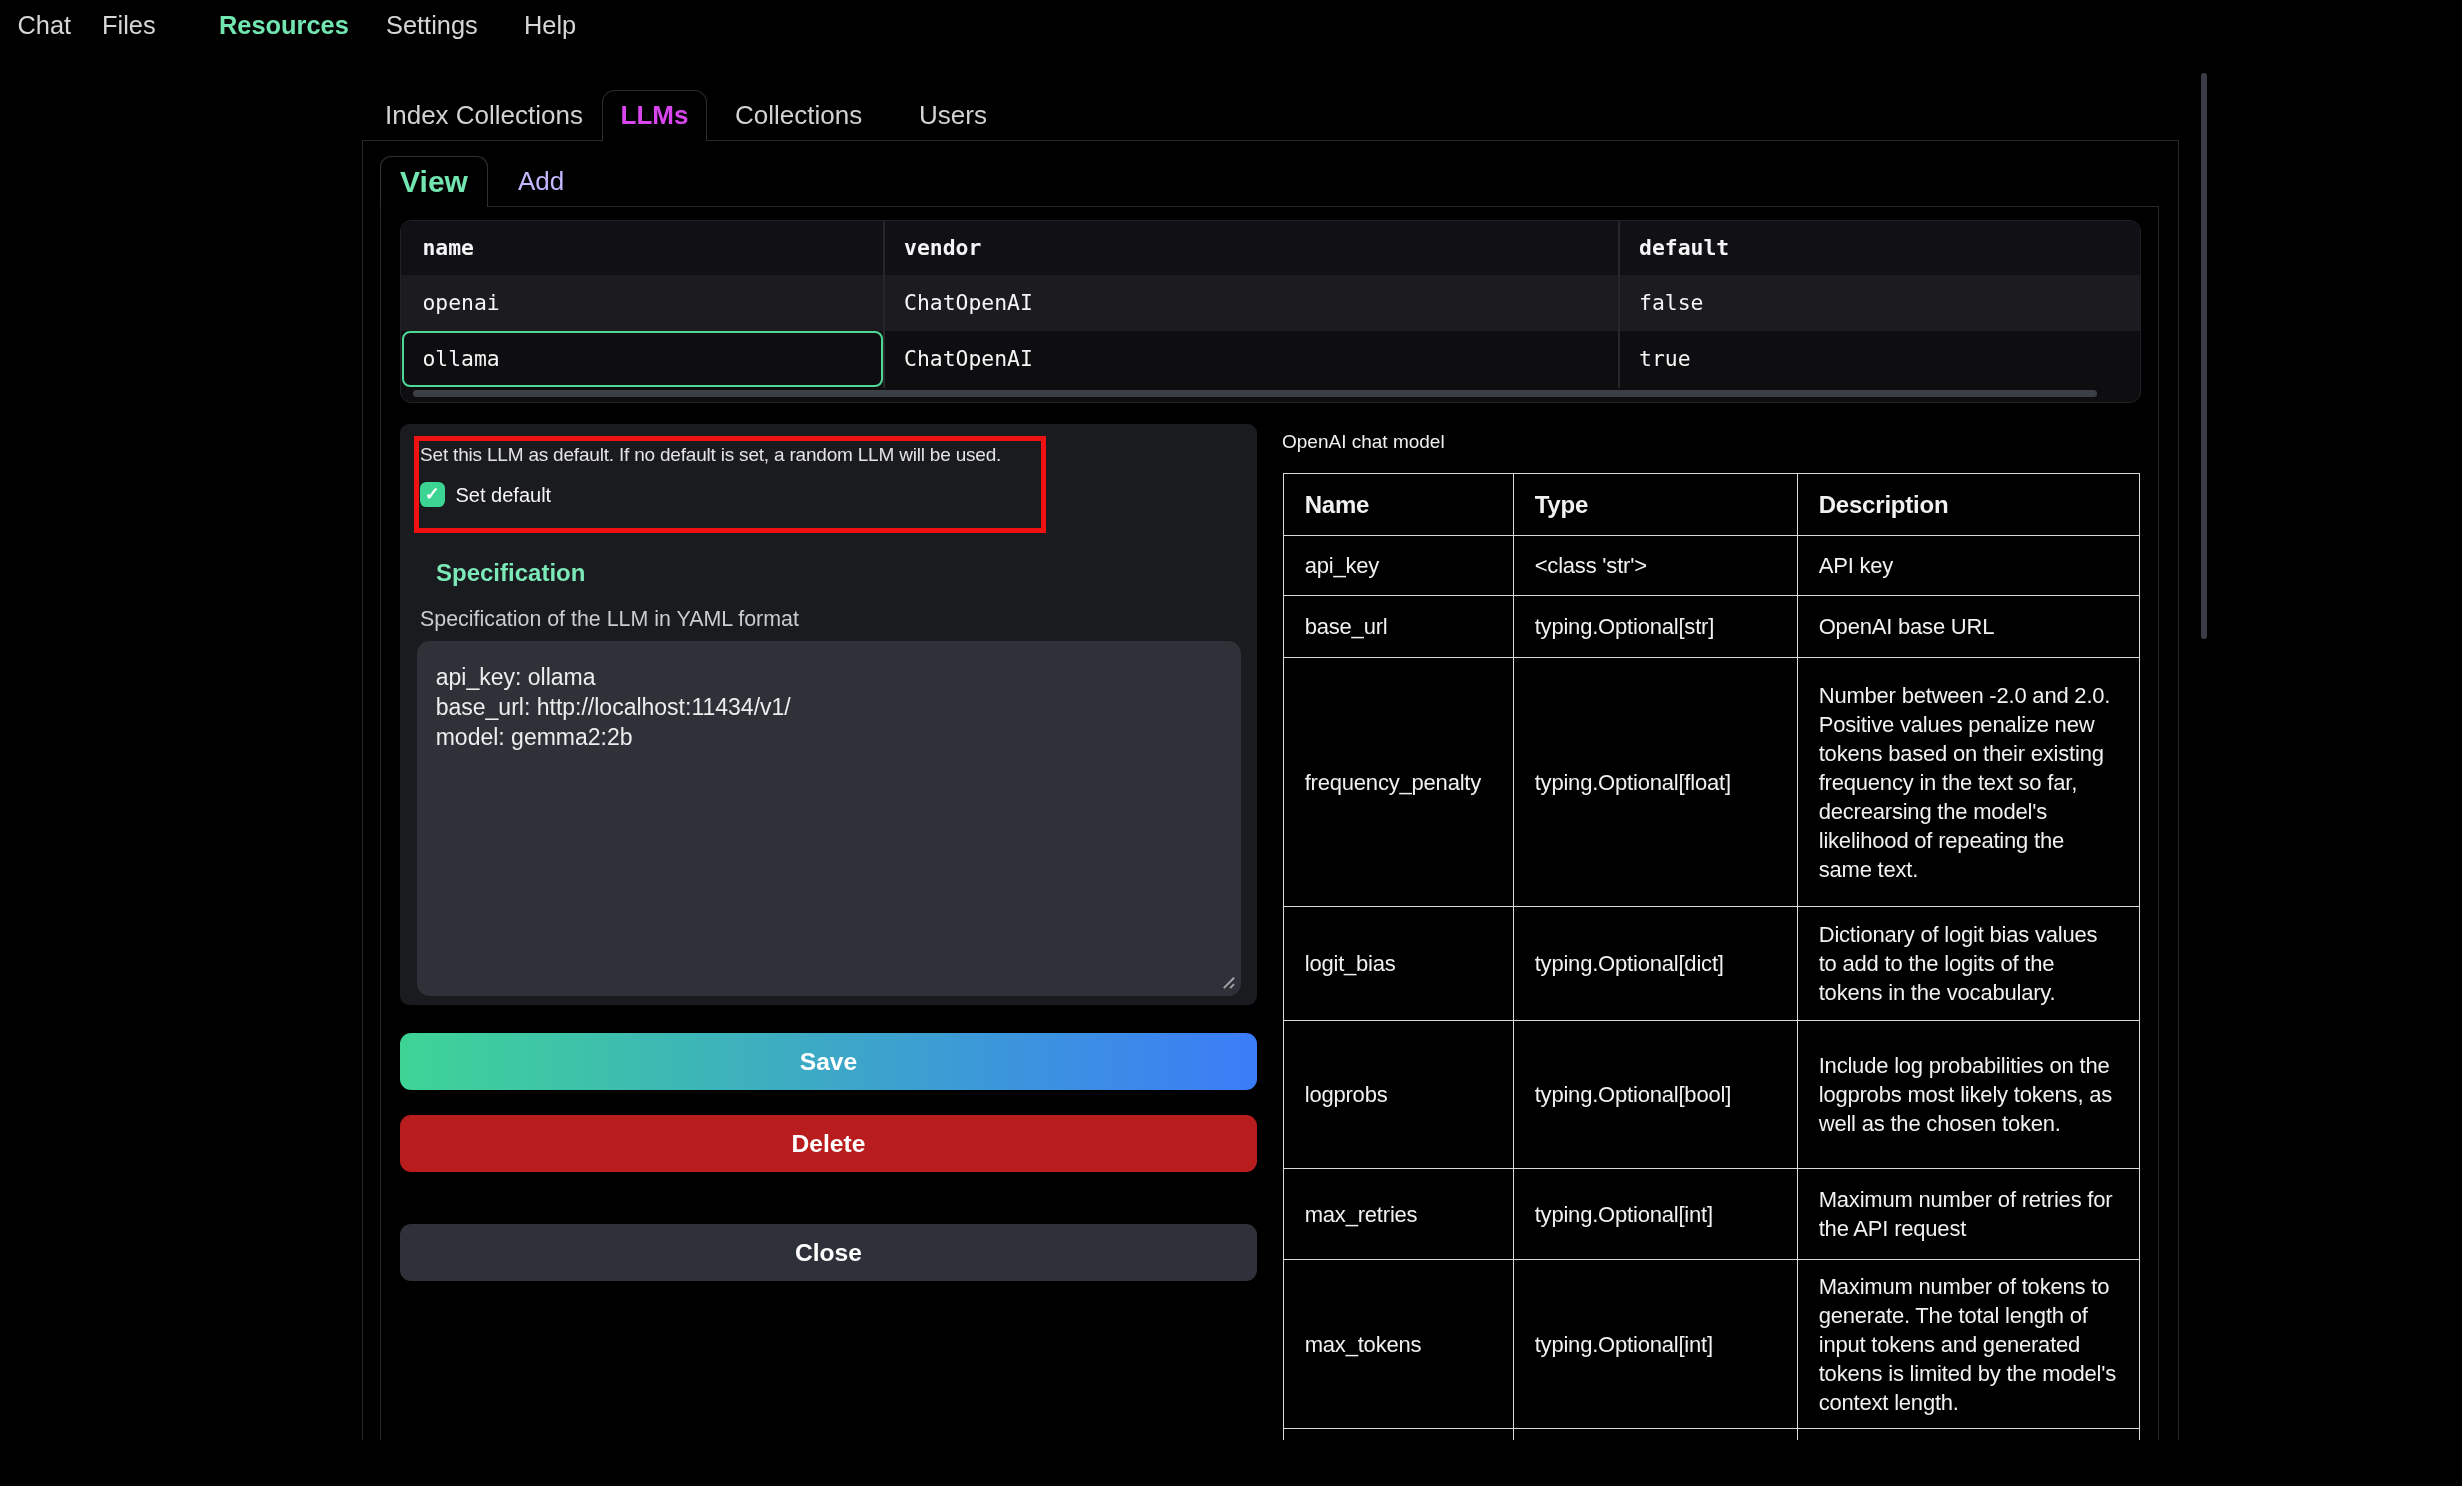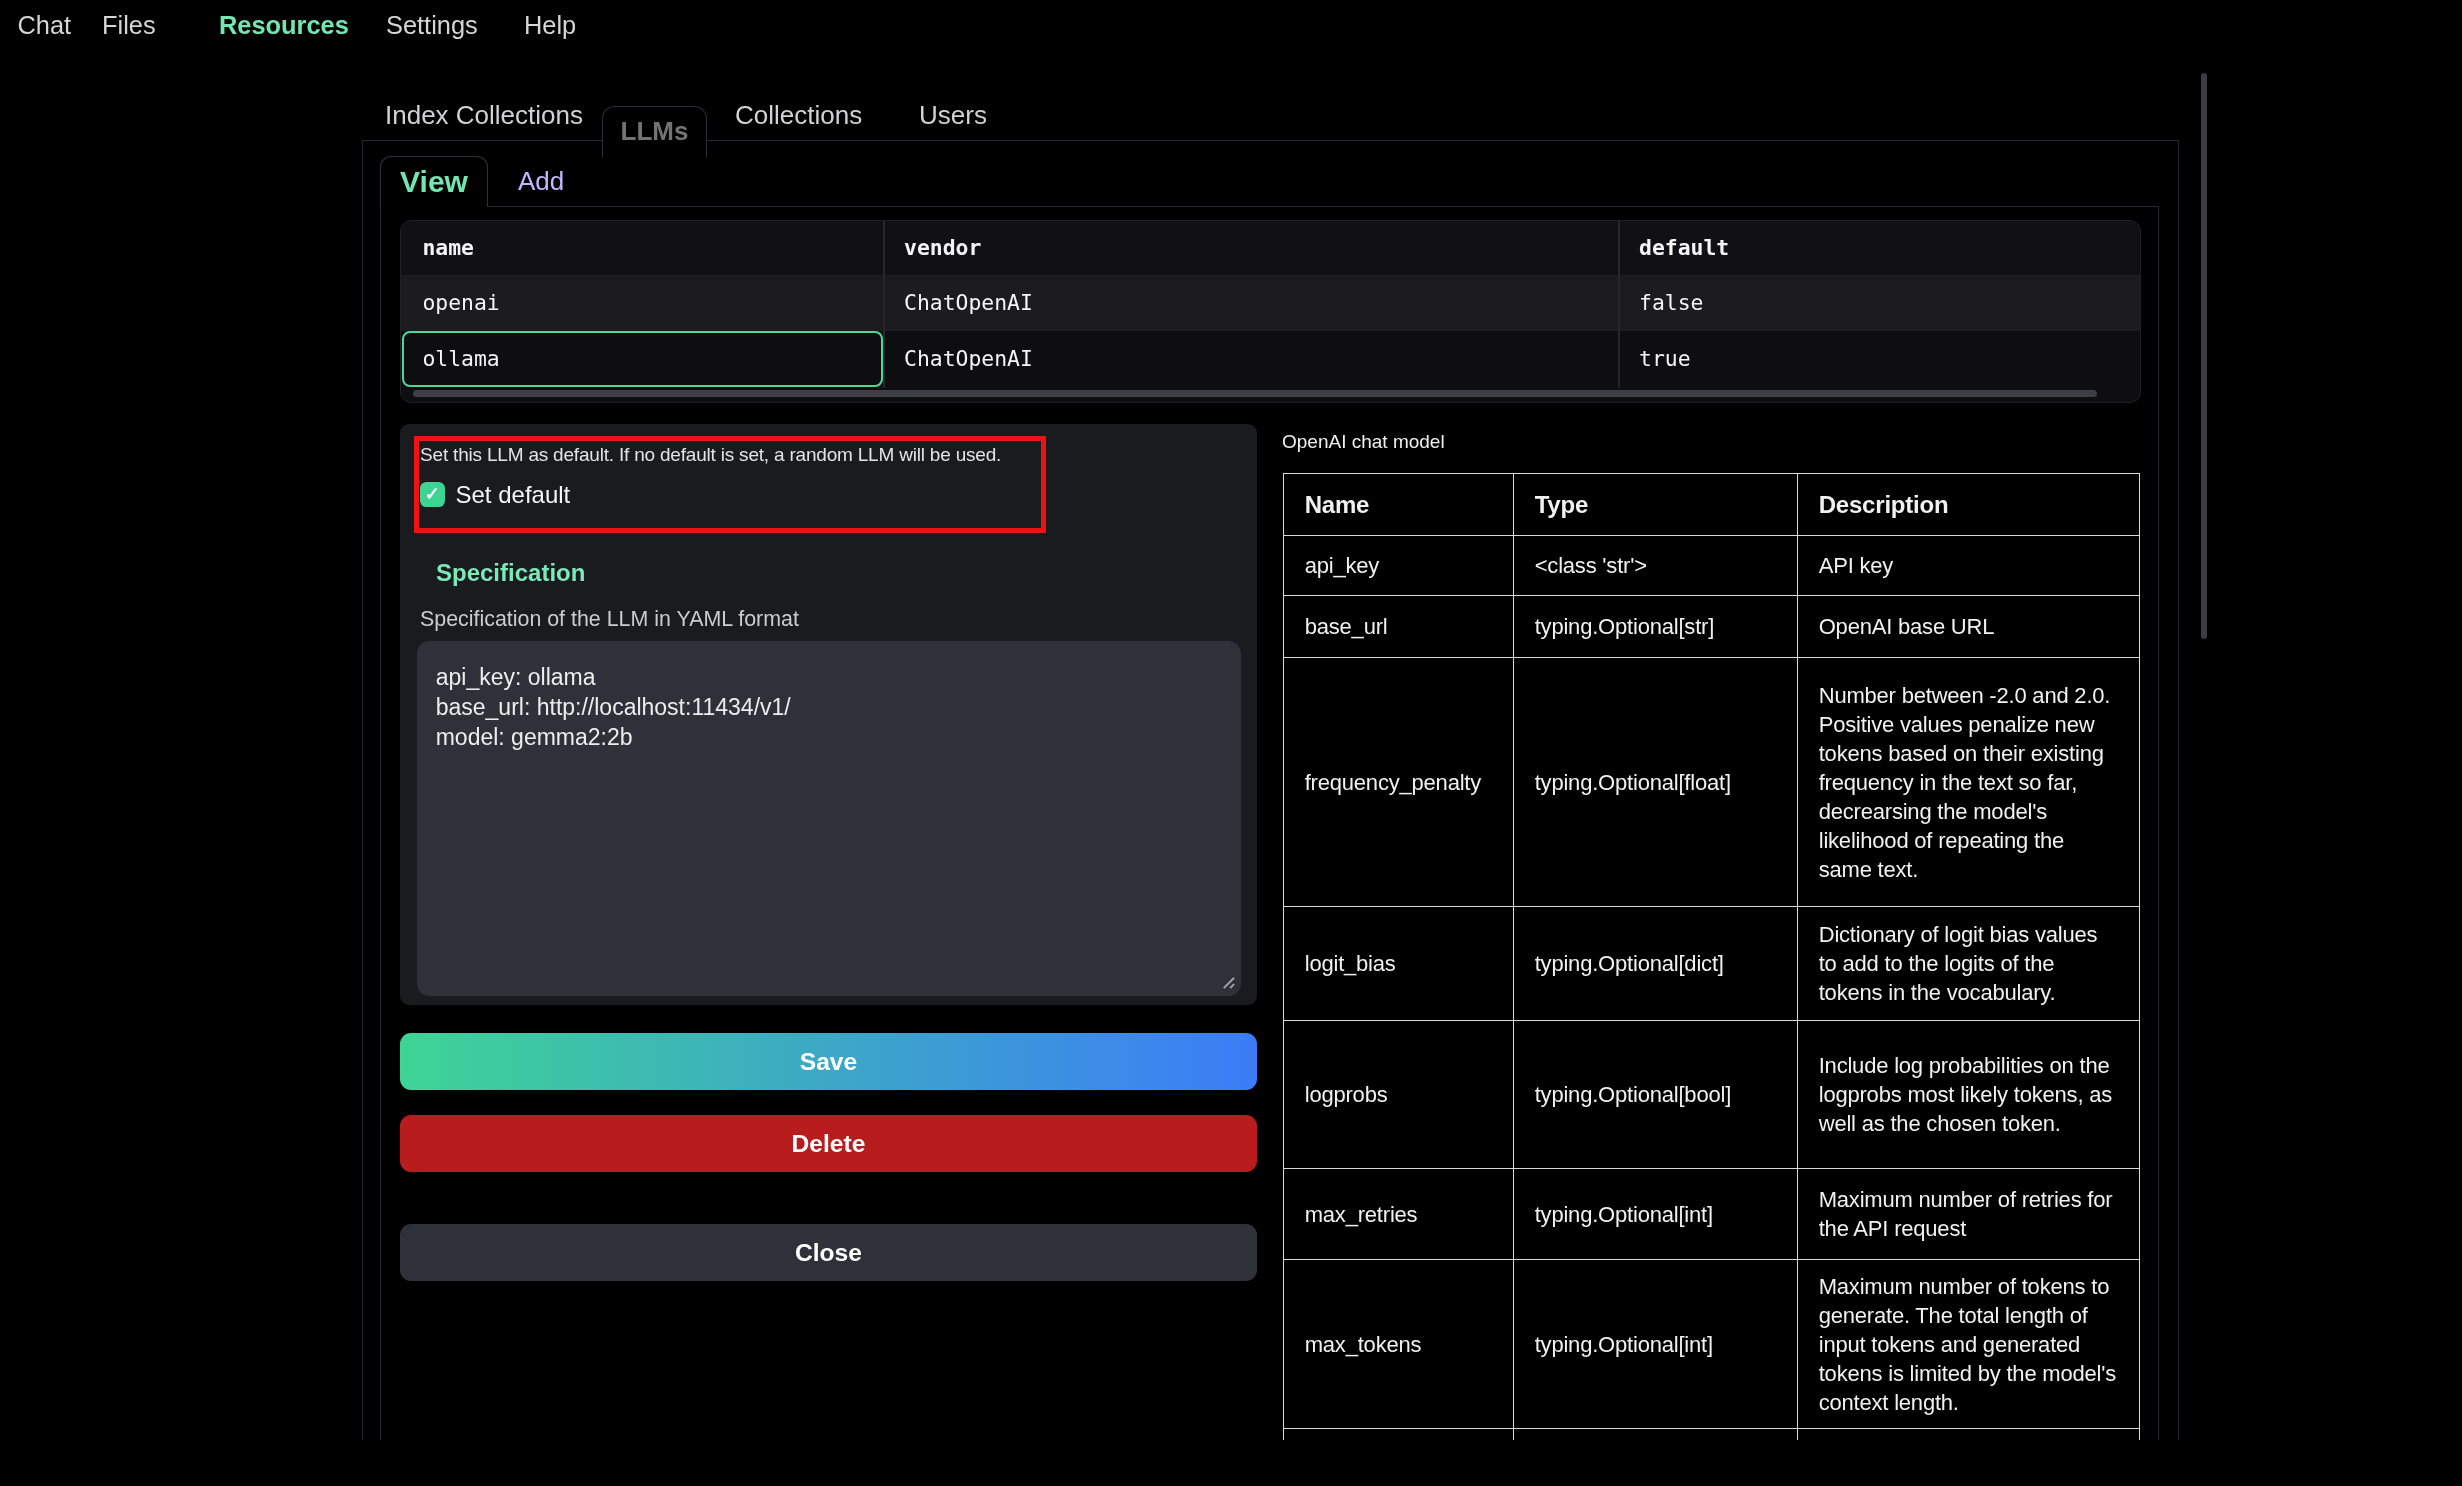--- a/index.html
+++ b/index.html
@@ -10,23 +10,23 @@
   .nav-item{position:absolute;top:0;height:48px;line-height:51px;font-size:25.4px;color:#d6d6d6;cursor:pointer;}
   .nav-item.active{color:#72e6b0;font-weight:700;}
 
   
   .outer-panel{position:absolute;left:362px;top:140px;width:1817px;height:1300px;
                border:1.6px solid #26282d;border-bottom:none;box-sizing:border-box;}
   .inner-panel{position:absolute;left:380px;top:206px;width:1779px;height:1234px;
                border:1.6px solid #26282d;border-bottom:none;box-sizing:border-box;}
   .border-gap{position:absolute;height:2.4px;background:#000;z-index:3;}
   .tab-label{position:absolute;top:90px;height:50px;line-height:50px;font-size:26px;color:#d2d2d4;cursor:pointer;z-index:4;}
-  .tab-active-box{position:absolute;left:602px;top:106px;width:105px;height:51px;box-sizing:border-box;
+  .tab-active-box{position:absolute;left:602px;top:90px;width:105px;height:51px;box-sizing:border-box;
                   border:1.6px solid #2b2d33;border-bottom:none;border-radius:12.7px 12.7px 0 0;background:#000;
-                  text-align:center;line-height:49px;font-size:26px;font-weight:700;color:#737373;z-index:4;cursor:pointer;}
+                  text-align:center;line-height:49px;font-size:26px;font-weight:700;color:#d946ef;z-index:4;cursor:pointer;}
   .subtab-active-box{position:absolute;left:380px;top:156px;width:108px;height:51px;box-sizing:border-box;
                   border:1.6px solid #2e3036;border-bottom:none;border-radius:11px 11px 0 0;background:#000;
                   text-align:center;line-height:49px;font-size:30px;font-weight:700;color:#72e6b0;z-index:4;cursor:pointer;}
   .subtab-label{position:absolute;left:518px;top:156px;height:51px;line-height:51px;font-size:26px;color:#c4b5fd;cursor:pointer;z-index:4;}
 
   
   .llm-card{position:absolute;left:400px;top:220px;width:1741px;height:183px;background:#0e0e11;
             border:0.8px solid #202025;border-radius:11px;box-sizing:border-box;overflow:hidden;z-index:4;}
   .llm-card .hrow{position:absolute;left:0;top:0;width:100%;height:54px;background:#111115;}
   .llm-card .row1{position:absolute;left:0;top:54px;width:100%;height:56px;background:#1c1c20;cursor:pointer;}
@@ -39,21 +39,21 @@
   .sel-outline{position:absolute;left:0.8px;top:110px;width:481px;height:56px;box-sizing:border-box;
                border:2.4px solid #4fd795;border-radius:8px;z-index:5;pointer-events:none;}
   .hscrollbar{position:absolute;left:12px;top:169px;width:1684px;height:7.1px;border-radius:4px;background:#3c3f46;cursor:pointer;}
 
   
   .form-panel{position:absolute;left:400px;top:424px;width:857px;height:581px;background:#1a1b1e;border-radius:9px;z-index:4;}
   .red-box{position:absolute;left:13.5px;top:12px;width:632px;height:97px;border:5.6px solid #ee1212;box-sizing:border-box;}
   .red-box .msg{position:absolute;left:1.6px;top:3.2px;font-size:19px;letter-spacing:-0.2px;color:#e3e3e4;white-space:nowrap;}
   .checkbox{position:absolute;left:1.6px;top:41px;width:24.6px;height:24.6px;background:#3bd492;border-radius:6.4px;
             text-align:center;line-height:24.6px;font-size:18px;font-weight:700;color:#fff;cursor:pointer;}
-  .checkbox-label{position:absolute;left:37px;top:41px;height:24.6px;line-height:26px;font-size:24px;color:#f5f5f5;}
+  .checkbox-label{position:absolute;left:37px;top:41px;height:24.6px;line-height:26px;font-size:20px;color:#f5f5f5;}
   .spec-heading{position:absolute;left:36px;top:135px;font-size:24px;font-weight:700;color:#7ce9b9;}
   .spec-caption{position:absolute;left:20px;top:183px;font-size:21.4px;color:#cbccce;}
   .yaml-area{position:absolute;left:16.7px;top:217px;width:824px;height:355px;box-sizing:border-box;
              background:#2e3137;border:none;outline:none;border-radius:12.7px;resize:none;
              padding:20.7px 19px;font-family:"Liberation Sans",sans-serif;font-size:23px;line-height:30px;color:#ededee;}
   .resize-handle{position:absolute;left:815px;top:545px;width:20.7px;height:20.7px;}
 
   
   .btn{position:absolute;left:400px;width:857px;height:57px;border-radius:11px;text-align:center;
        line-height:57px;font-size:24.6px;font-weight:600;color:#fff;cursor:pointer;z-index:4;}

